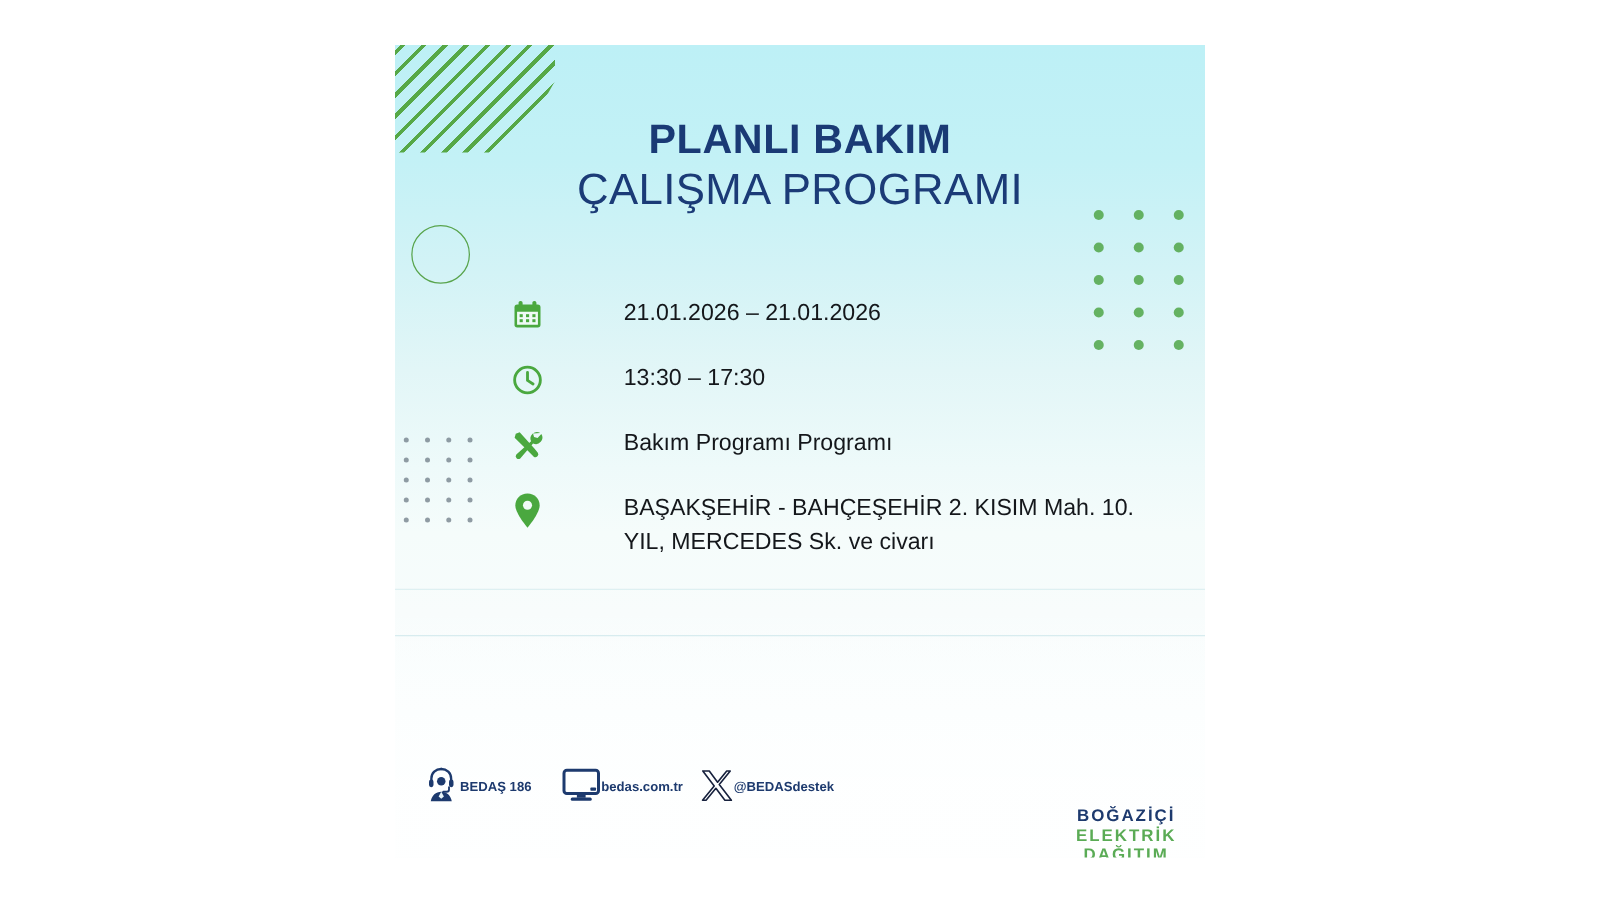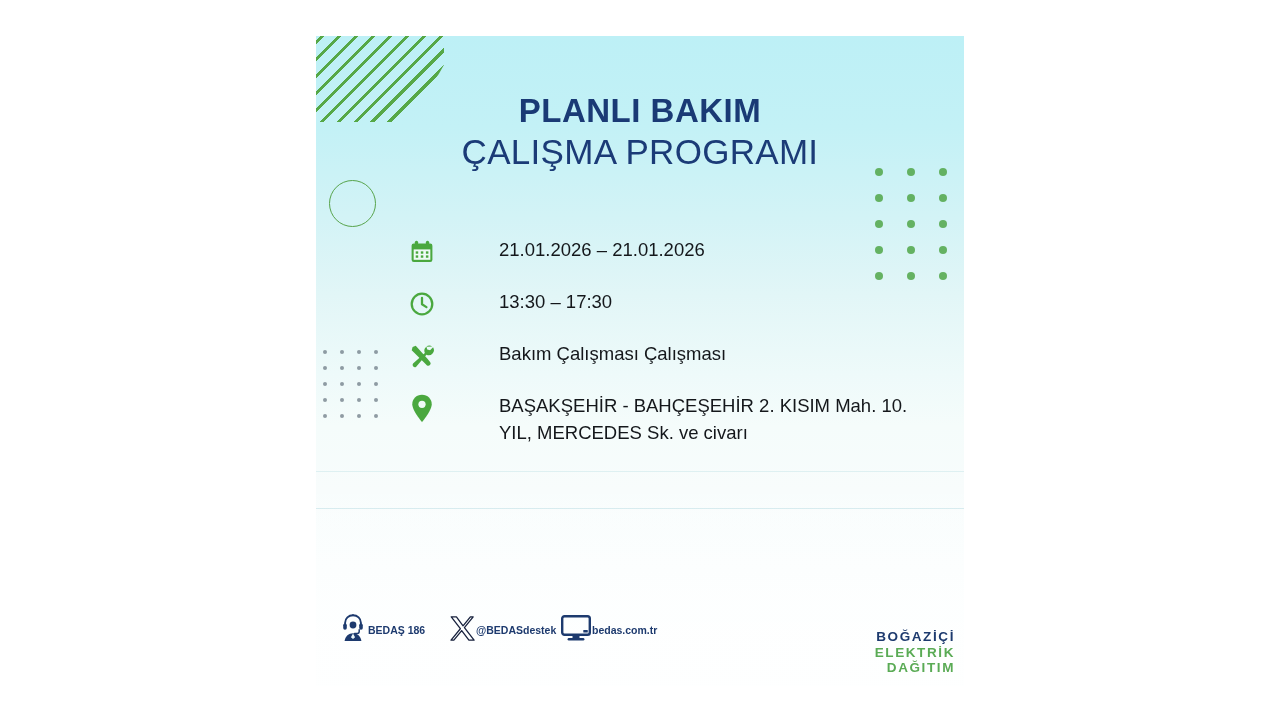--- a/index.html
+++ b/index.html
@@ -218,23 +218,23 @@
     margin-top: 9px;
     font-size: 10.5px;
     color: #1d3a6e;
     font-weight: 600;
     white-space: nowrap;
   }
 
   #logo {
     position: absolute;
     right: 9px;
-    top: 22px;
+    top: 38px;
     width: 108px;
-    text-align: right;
+    text-align: center;
     line-height: 1;
   }
   #logo .l1 {
     font-size: 13.5px;
     font-weight: 700;
     letter-spacing: 1.6px;
     color: #1d3a6e;
   }
   #logo .l2, #logo .l3 {
     font-size: 13.5px;
@@ -337,21 +337,21 @@
         <span class="txt">13:30 – 17:30</span>
       </div>
 
       <div class="row" id="row-work">
         <span class="ico">
           <svg width="27" height="27" viewBox="0 0 24 24" aria-hidden="true">
             <path d="M3.2 3.6 L6.0 2.4 L16.6 14.2 L18.9 17.0 A2.1 2.1 0 0 1 16.0 19.9 L13.4 17.3 L2.4 6.4 Z" fill="#4aa83f"></path>
             <path d="M20.6 3.0 A4.6 4.6 0 0 0 14.1 8.9 L3.6 18.3 A2.0 2.0 0 0 0 6.4 21.1 L15.5 10.4 A4.6 4.6 0 0 0 21.4 3.8 L18.7 6.5 L16.2 5.8 L15.5 3.3 Z" fill="#4aa83f"></path>
           </svg>
         </span>
-        <span class="txt">Bakım Çalışması Çalışması</span>
+        <span class="txt">Bakım Programı Programı</span>
       </div>
 
       <div class="row" id="row-location">
         <span class="ico">
           <svg width="26" height="29" viewBox="0 0 22 28" aria-hidden="true">
             <path d="M11 0.8 C5.5 0.8 1.6 4.8 1.6 10.0 C1.6 16.2 11 27.2 11 27.2 C11 27.2 20.4 16.2 20.4 10.0 C20.4 4.8 16.5 0.8 11 0.8 Z" fill="#4aa83f"></path>
             <circle cx="11" cy="9.9" r="3.5" fill="#f0fbf7"></circle>
           </svg>
         </span>
         <span class="txt">BAŞAKŞEHİR - BAHÇEŞEHİR 2. KISIM Mah. 10. YIL, MERCEDES Sk. ve civarı</span>
@@ -374,39 +374,39 @@
               <circle cx="15" cy="13.0" r="3.4" fill="#1d3a6e"></circle>
               <path d="M6.6 29 C7.3 24.3 10.7 21.3 15 21.3 C19.3 21.3 22.7 24.3 23.4 29 Z" fill="#1d3a6e"></path>
               <path d="M15 21.4 L12.9 25.2 L15 27.0 L17.1 25.2 Z" fill="#eaf6fa"></path>
             </svg>
           </span>
           <span class="clabel">BEDAŞ 186</span>
         </div>
 
         <div class="contact">
           <span class="cico">
-            <svg width="27" height="27" viewBox="0 0 24 24" aria-hidden="true">
-              <path d="M2.0 1.6 H6.6 L12.5 9.6 L19.0 1.6 H21.5 L13.7 11.2 L22.3 22.4 H17.7 L11.3 13.9 L4.3 22.4 H1.8 L10.1 12.2 Z" fill="none" stroke="#17213d" stroke-width="1.15" stroke-linejoin="round"></path>
-            </svg>
-          </span>
-          <span class="clabel">@BEDASdestek</span>
-        </div>
-
-        <div class="contact">
-          <span class="cico">
             <svg width="32" height="28" viewBox="0 0 32 28" aria-hidden="true">
               <rect x="2.2" y="2.2" width="27.6" height="18.6" rx="2.3" fill="none" stroke="#1d3a6e" stroke-width="2.4"></rect>
               <rect x="12.5" y="20.8" width="7" height="3.4" fill="#1d3a6e"></rect>
               <rect x="7.6" y="24.0" width="16.8" height="2.5" rx="1.2" fill="#1d3a6e"></rect>
               <rect x="23.3" y="16.0" width="4.5" height="2.6" rx="0.6" fill="#1d3a6e"></rect>
             </svg>
           </span>
           <span class="clabel">bedas.com.tr</span>
         </div>
 
+        <div class="contact">
+          <span class="cico">
+            <svg width="27" height="27" viewBox="0 0 24 24" aria-hidden="true">
+              <path d="M2.0 1.6 H6.6 L12.5 9.6 L19.0 1.6 H21.5 L13.7 11.2 L22.3 22.4 H17.7 L11.3 13.9 L4.3 22.4 H1.8 L10.1 12.2 Z" fill="none" stroke="#17213d" stroke-width="1.15" stroke-linejoin="round"></path>
+            </svg>
+          </span>
+          <span class="clabel">@BEDASdestek</span>
+        </div>
+
       </div>
 
       <div id="logo">
         <div class="l1">BOĞAZİÇİ</div>
         <div class="l2">ELEKTRİK</div>
         <div class="l3">DAĞITIM</div>
 
       </div>
 
     </div>

